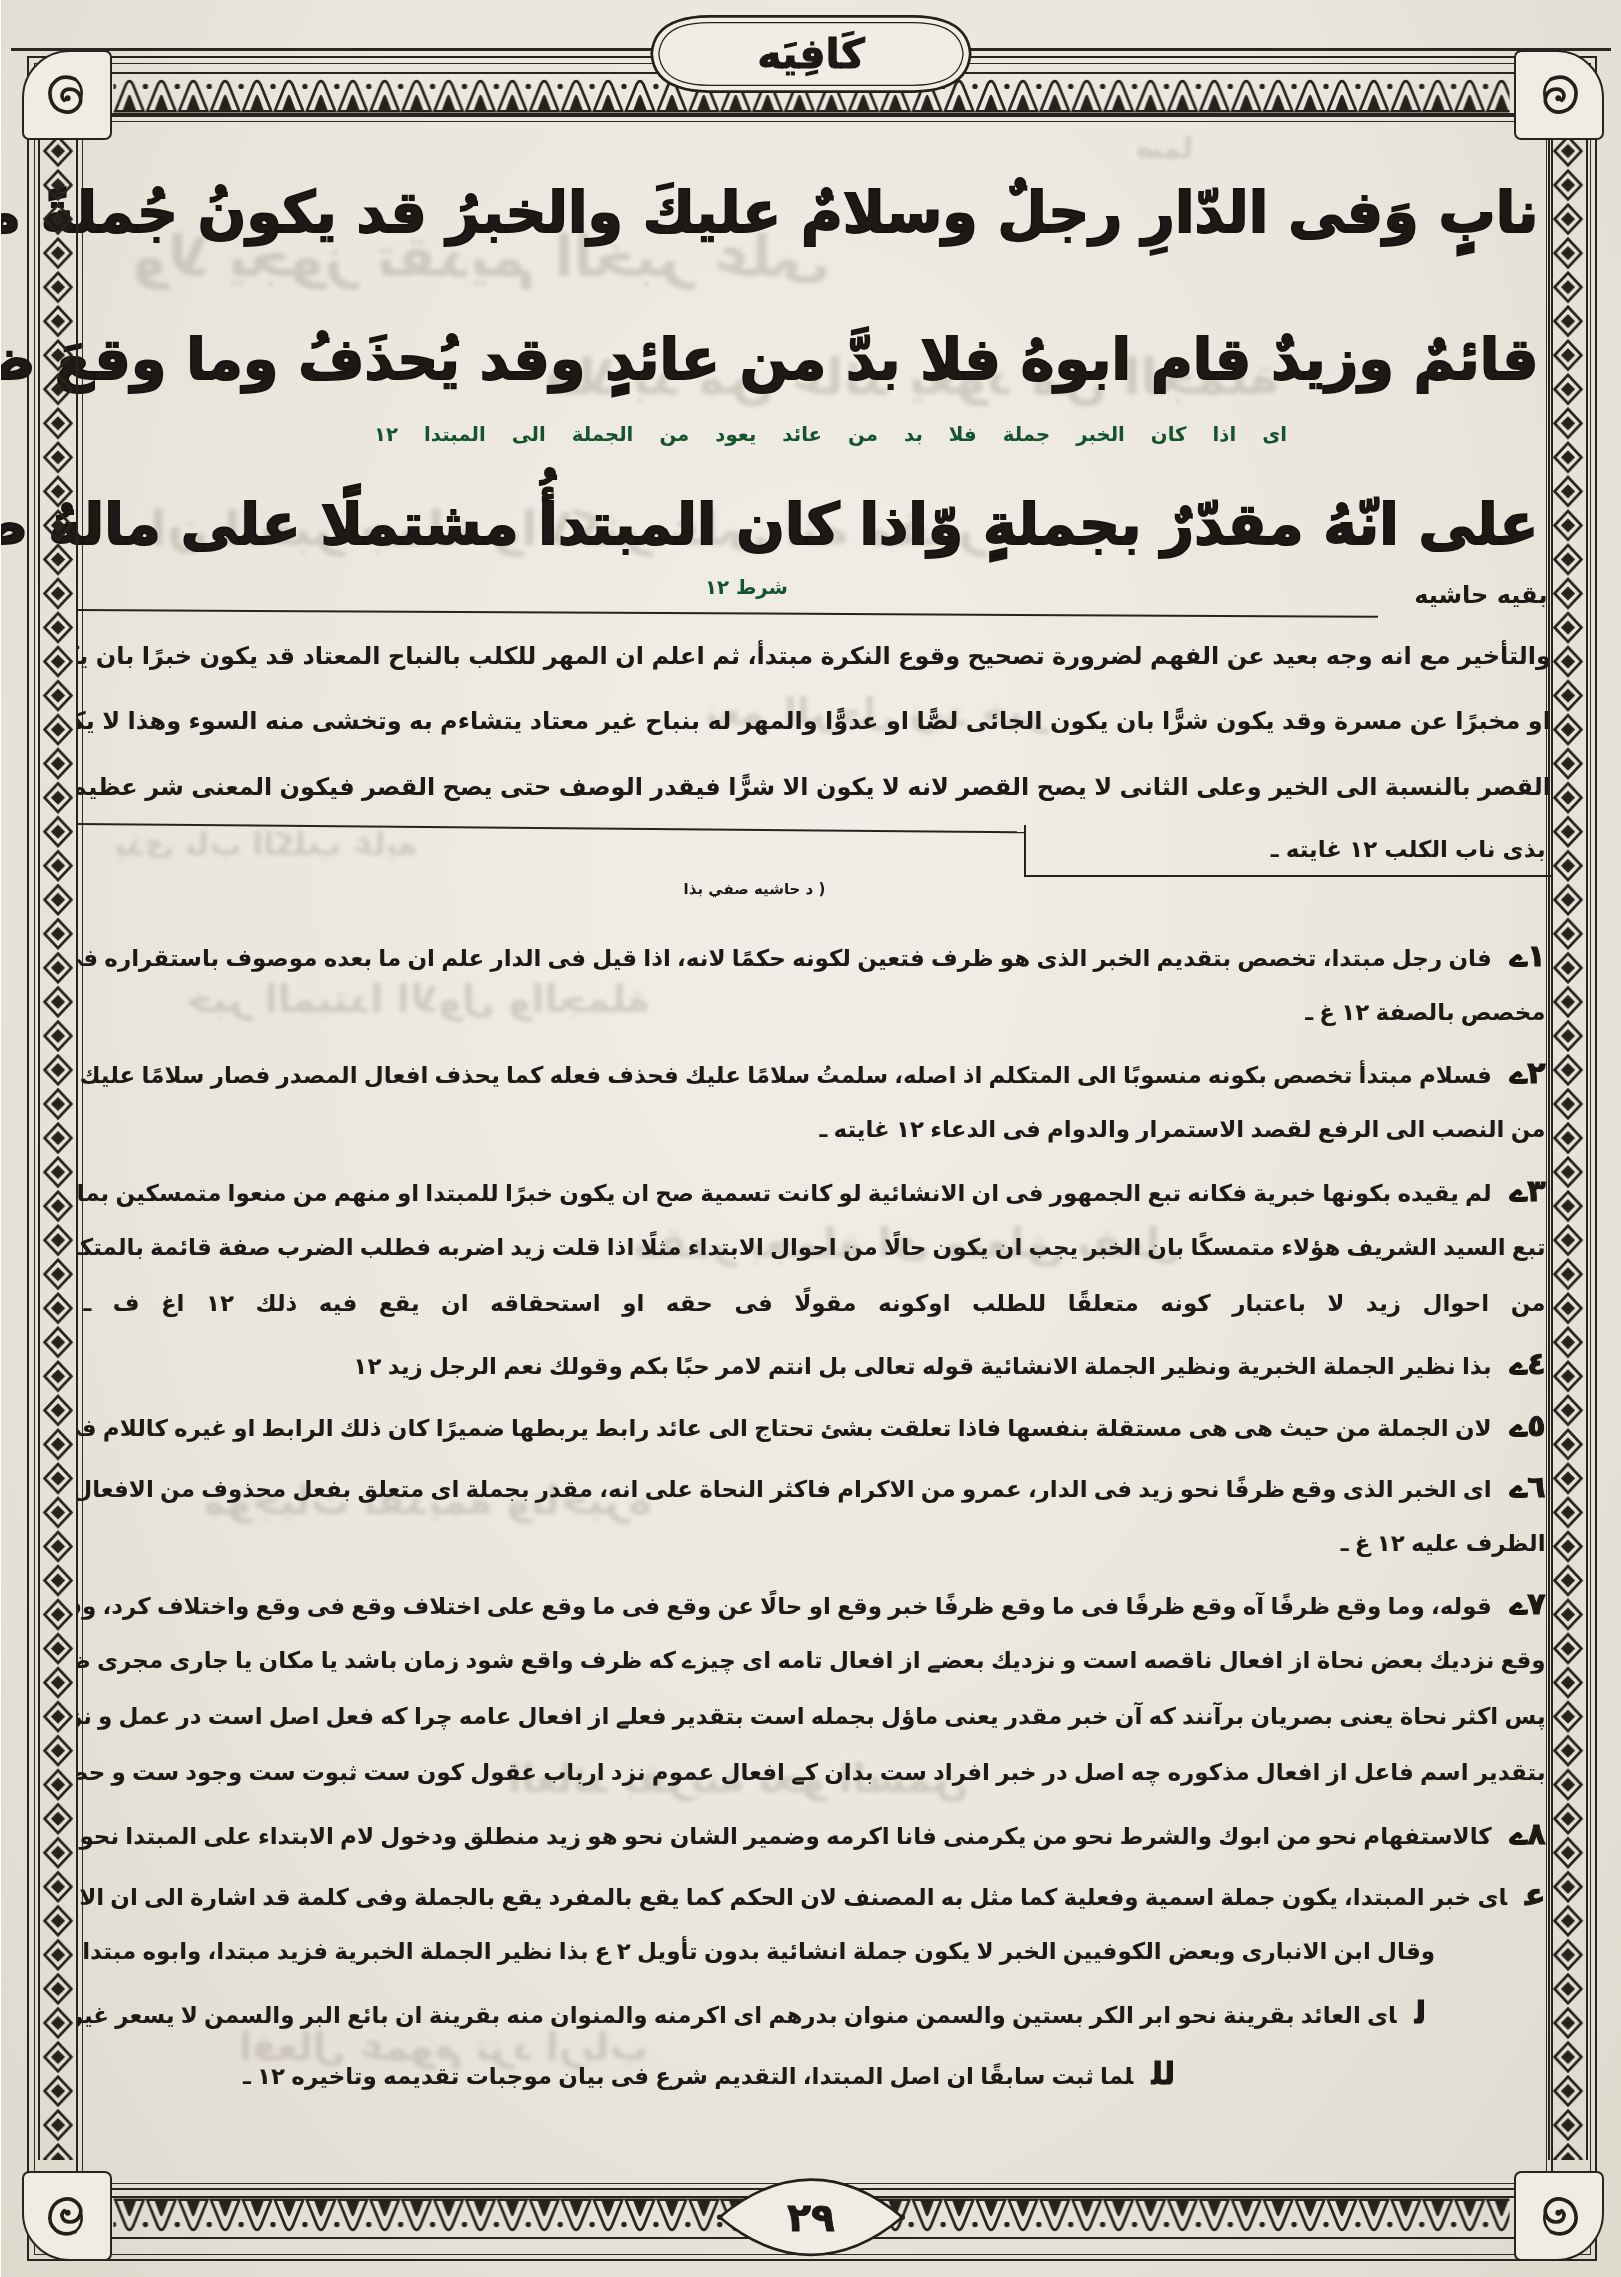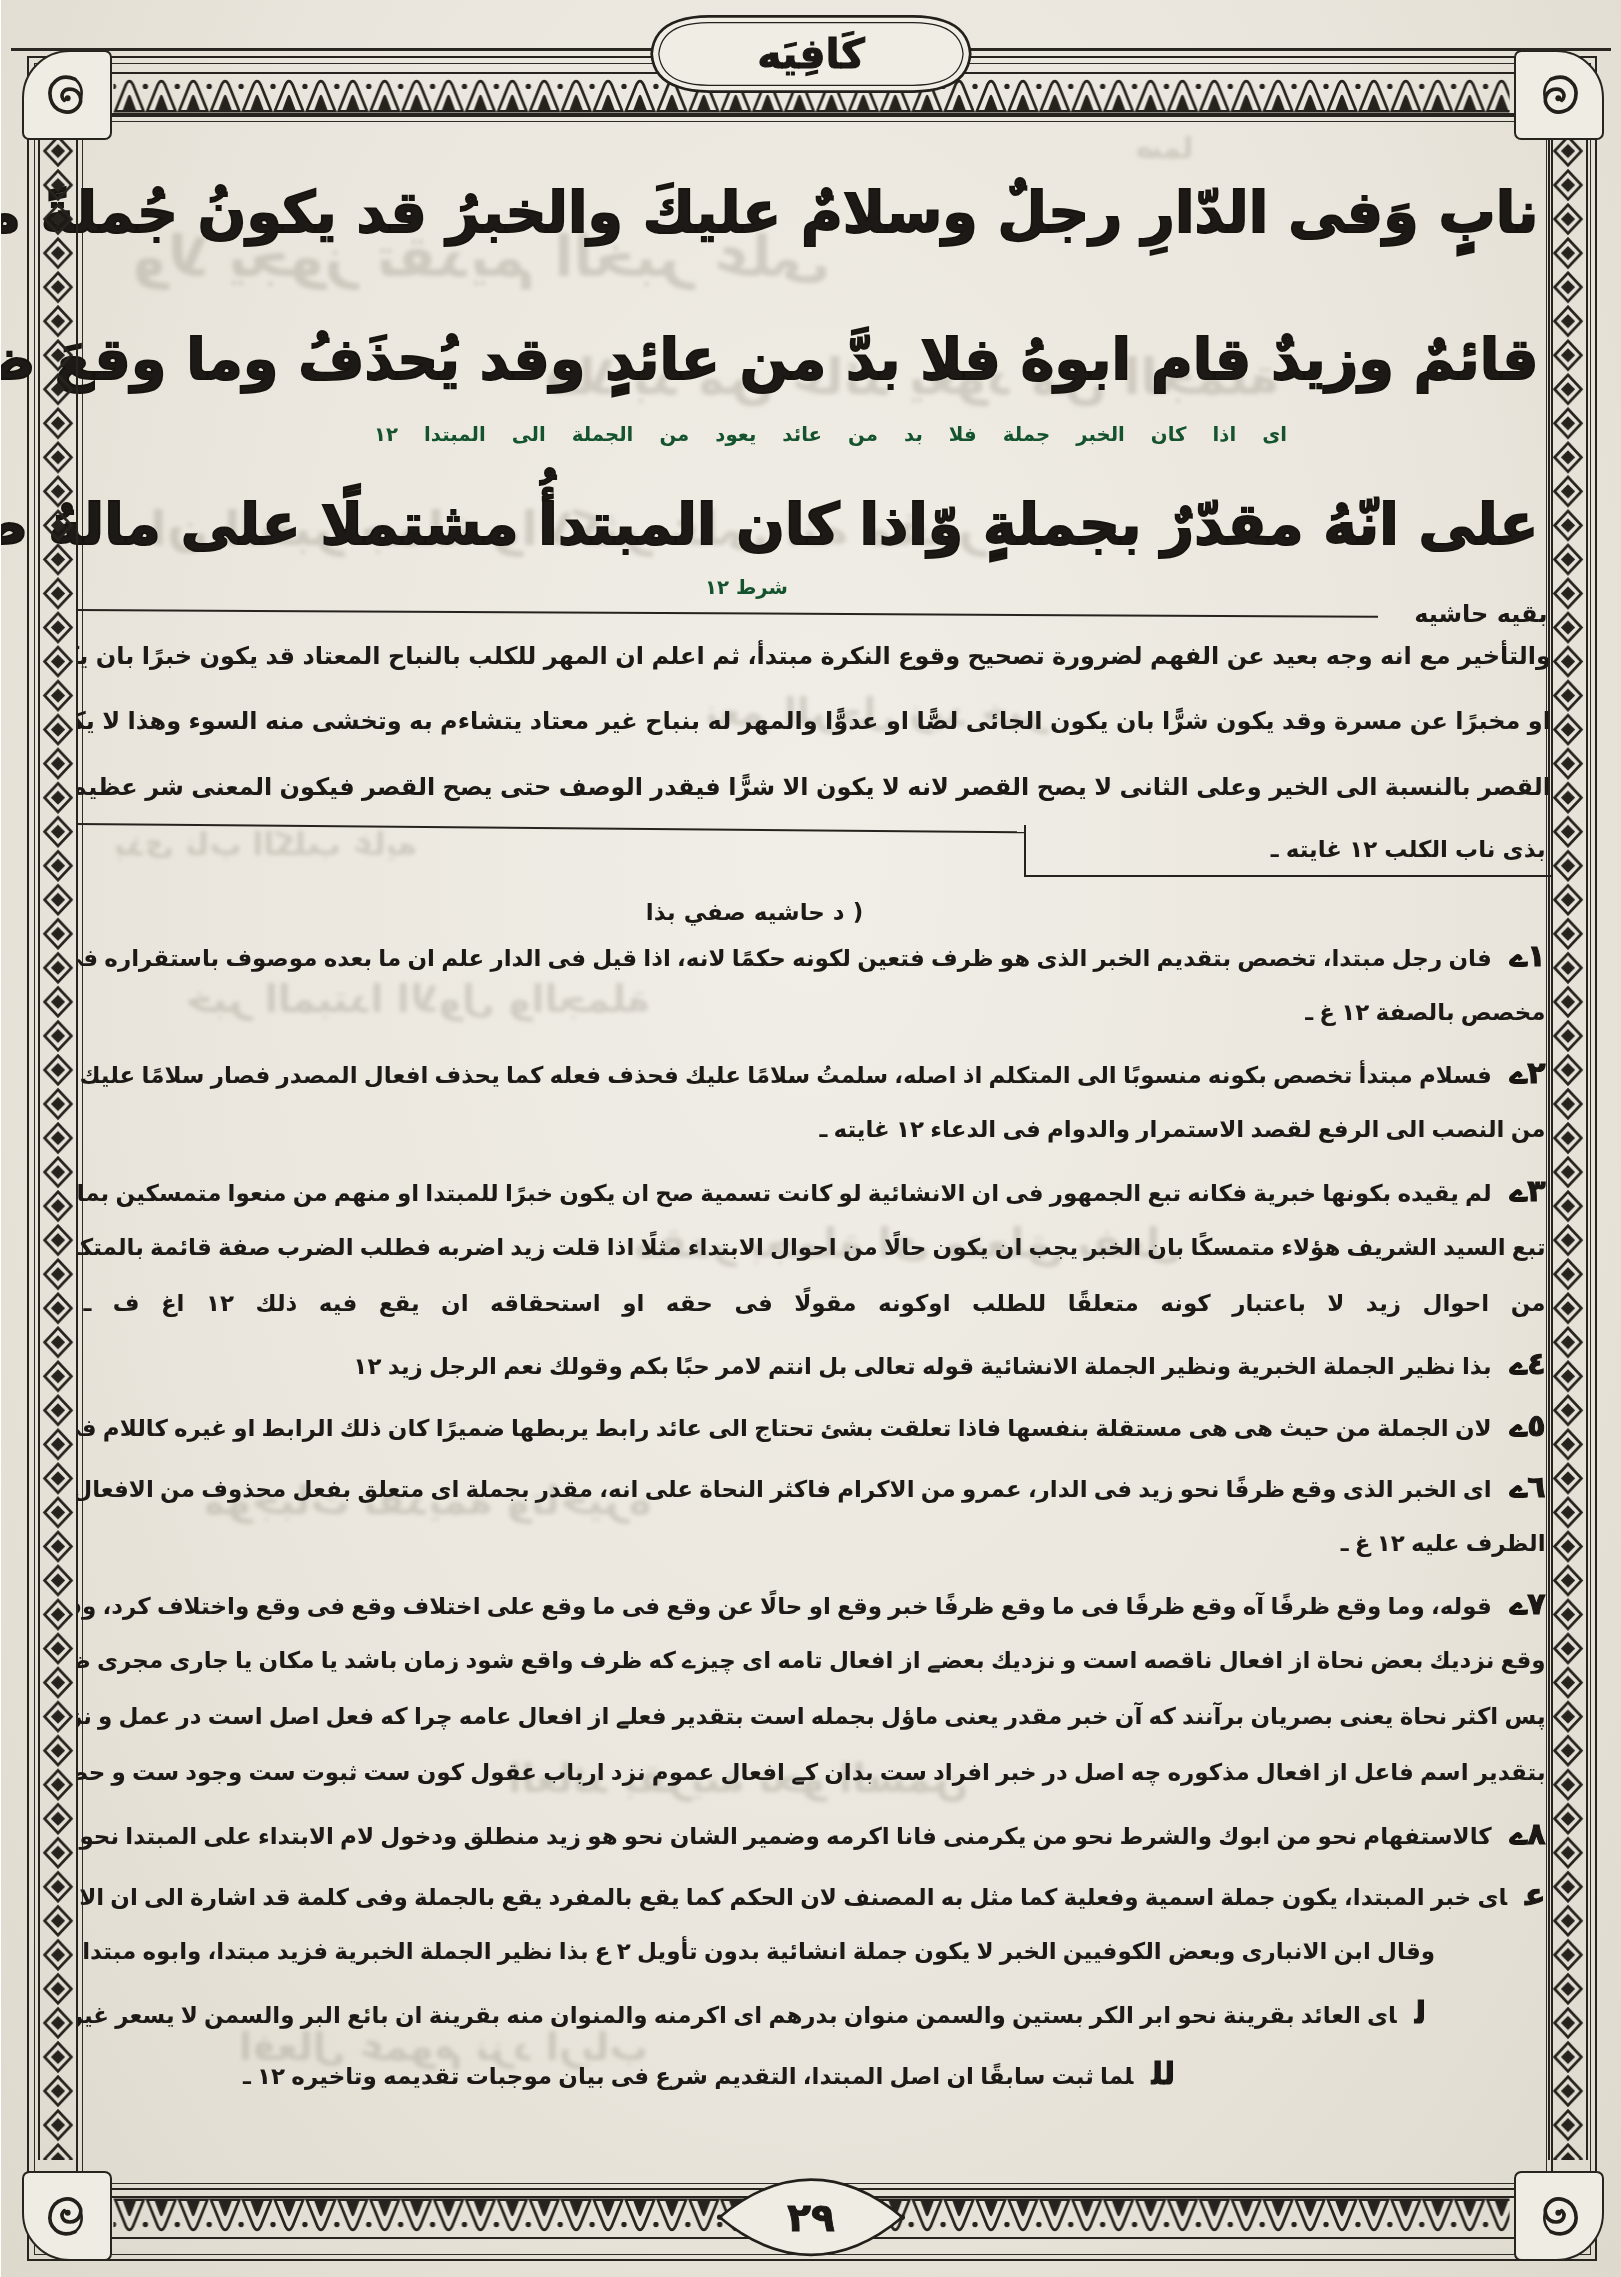--- a/index.html
+++ b/index.html
@@ -42,21 +42,21 @@
   .content{position:absolute;left:76px;top:115px;width:1473px;height:2071px;
     border:2.2px solid #272420;z-index:1;}
   .content::before{content:"";position:absolute;inset:3.6px;border:0.9px solid #2e2a25;pointer-events:none;}
   .ghost{position:absolute;color:#8e8779;opacity:.30;filter:blur(2.1px);
     transform:scaleX(-1);font-weight:bold;white-space:nowrap;pointer-events:none;z-index:0;}
   .matn-line{position:absolute;left:0;right:0;padding:0 12.5px;font-size:57px;font-weight:bold;
     -webkit-text-stroke:1.9px #17130e;text-align:justify;text-align-last:justify;
     overflow:visible;white-space:nowrap;z-index:2;}
   .gloss{position:absolute;font-size:19.7px;font-weight:bold;color:#14532d;z-index:2;}
   .rule{position:absolute;background:#26221d;z-index:2;}
-  .h-label{position:absolute;font-size:24px;font-weight:bold;z-index:2;margin-top:19px;}
+  .h-label{position:absolute;font-size:24px;font-weight:bold;z-index:2;}
   .h-line{position:absolute;left:0;right:0;height:64px;line-height:64px;font-size:24px;font-weight:bold;
     text-align:justify;text-align-last:justify;white-space:nowrap;overflow:hidden;
     letter-spacing:-0.4px;word-spacing:-0.9px;z-index:2;}
   .notes{position:absolute;left:0;right:0;top:811px;z-index:2;}
   .note{margin-bottom:5.4px;}
   .nline{height:56px;line-height:56px;font-size:23px;font-weight:bold;
     text-align:justify;text-align-last:justify;white-space:nowrap;overflow:hidden;
     letter-spacing:-0.6px;word-spacing:-1.8px;padding:0 5.4px;}
   .nline.rstart{text-align:right;text-align-last:right;}
   .nmark{font-size:30px;-webkit-text-stroke:1px #17130e;margin-left:18px;}
@@ -170,21 +170,21 @@
     <div class="rule" style="top:492px;left:0;width:1300px;height:2.2px;transform:rotate(0.3deg);transform-origin:left center;"></div>
     <div class="h-label" style="top:464px;right:3.6px;">بقيه حاشيه</div>
     <div class="h-line" style="top:507px;">والتأخير مع انه وجه بعيد عن الفهم لضرورة تصحيح وقوع النكرة مبتدأ، ثم اعلم ان المهر للكلب بالنباح المعتاد قد يكون خبرًا بان يكون الجائى حبيبا او تاجرًا</div>
     <div class="h-line" style="top:572px;">او مخبرًا عن مسرة وقد يكون شرًّا بان يكون الجائى لصًّا او عدوًّا والمهر له بنباح غير معتاد يتشاءم به وتخشى منه السوء وهذا لا يكون الا شرًّا فعلى الاوّل يصح</div>
     <div class="h-line" style="top:638px;">القصر بالنسبة الى الخير وعلى الثانى لا يصح القصر لانه لا يكون الا شرًّا فيقدر الوصف حتى يصح القصر فيكون المعنى شر عظيم لا حقير اهذا ناب والمراد</div>
 
     <div class="rule" style="top:706px;left:0;width:946px;height:2.2px;transform:rotate(0.5deg);transform-origin:left center;"></div>
     <div class="rule" style="top:708px;left:946px;width:2.2px;height:52px;"></div>
     <div class="rule" style="top:758px;left:948px;width:526px;height:2.2px;"></div>
     <div class="h-line rstart" style="top:708px;left:958px;right:5.4px;height:48px;line-height:48px;font-size:23px;text-align-last:right;">بذى ناب الكلب ١٢ غايته ـ</div>
-    <div class="h-label" style="top:763px;left:484px;width:385px;text-align:center;font-size:23px;">( د حاشيه صفي بذا</div>
+    <div class="h-label" style="top:763px;left:484px;width:385px;text-align:center;font-size:15px;">( د حاشيه صفي بذا</div>
 
     <div class="notes">
       <div class="note">
         <div class="nline"><span class="nmark">١ے</span><span>فان رجل مبتدا، تخصص بتقديم الخبر الذى هو ظرف فتعين لكونه حكمًا لانه، اذا قيل فى الدار علم ان ما بعده موصوف باستقراره فى الدار فكانه</span></div>
         <div class="nline rstart">مخصص بالصفة ١٢ غ ـ</div>
       </div>
       <div class="note">
         <div class="nline"><span class="nmark">٢ے</span><span>فسلام مبتدأ تخصص بكونه منسوبًا الى المتكلم اذ اصله، سلمتُ سلامًا عليك فحذف فعله كما يحذف افعال المصدر فصار سلامًا عليك فعدل</span></div>
         <div class="nline rstart">من النصب الى الرفع لقصد الاستمرار والدوام فى الدعاء ١٢ غايته ـ</div>
       </div>

